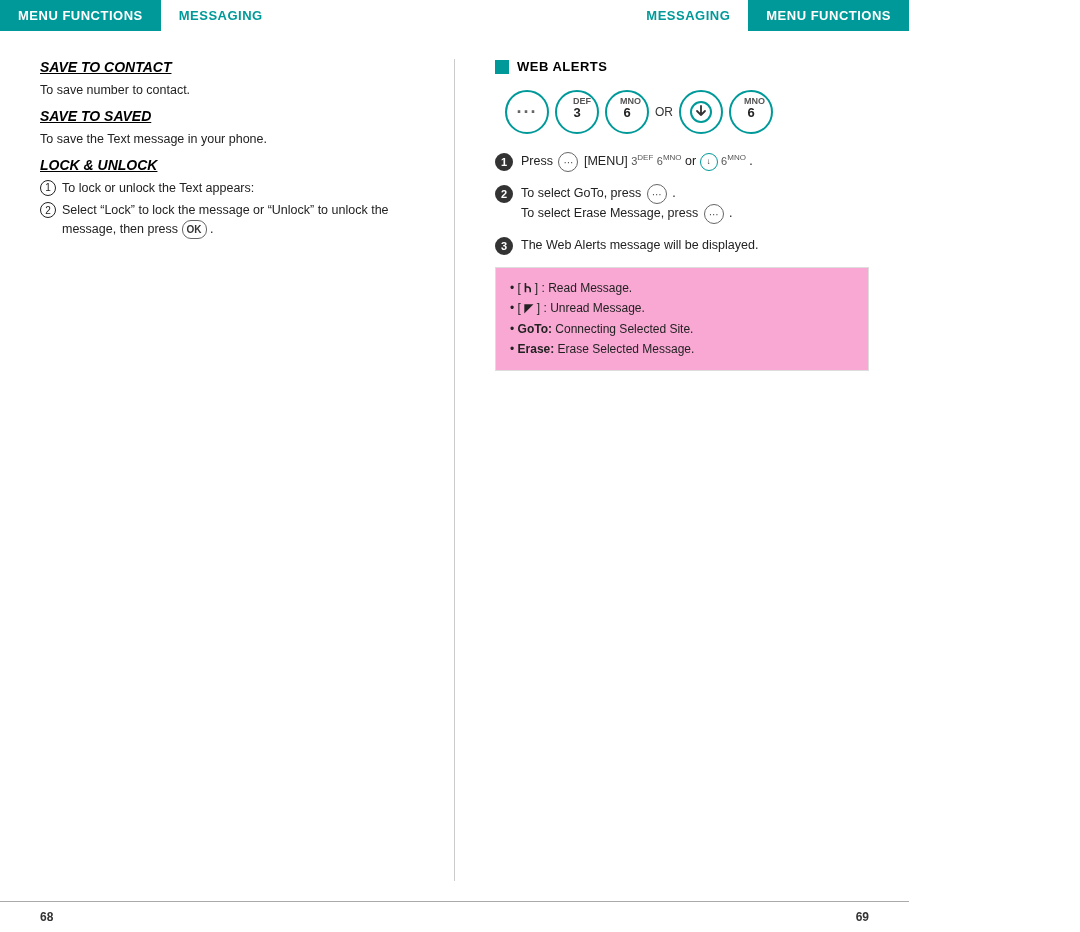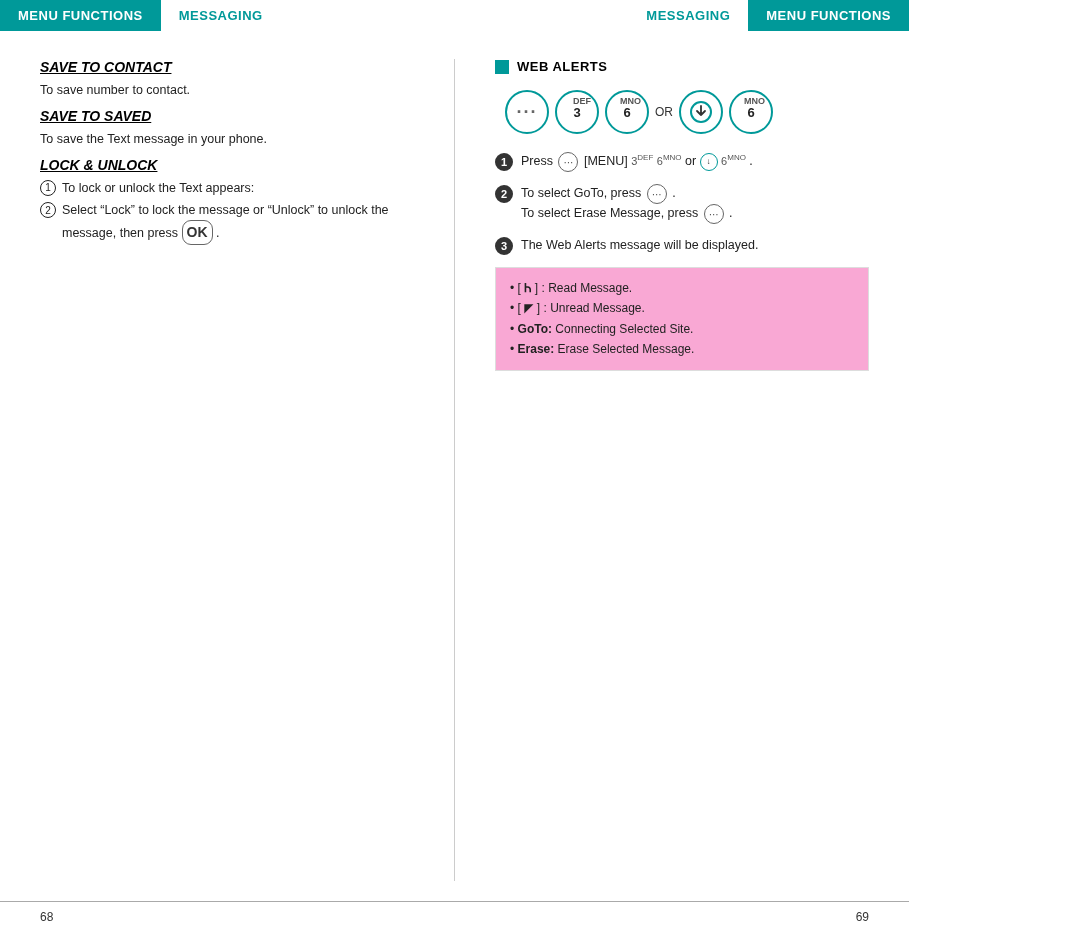--- a/index.html
+++ b/index.html
@@ -106,21 +106,21 @@
       font-size: 10px;
       flex-shrink: 0;
       margin-top: 1px;
     }
     .ok-btn {
       display: inline-flex;
       align-items: center;
       justify-content: center;
       border: 1.5px solid #666;
       border-radius: 9px;
-      font-size: 14px;
+      font-size: 10px;
       padding: 1px 4px;
       color: #333;
       font-weight: bold;
     }
     
     .note-box {
       display: flex;
       align-items: flex-start;
       gap: 10px;
       margin-top: 12px;
@@ -267,20 +267,21 @@
     }
     
     .footer {
       display: flex;
       justify-content: space-between;
       padding: 8px 40px;
       border-top: 1px solid #aaa;
       font-size: 12px;
       color: #333;
       margin-top: auto;
+      font-weight: bold;
     }
   </style>
 </head>
 <body>
 
 <div class="page-wrapper">
 
   <div class="header">
     <div class="header-left">
       <div class="menu-functions-badge">MENU FUNCTIONS</div>

